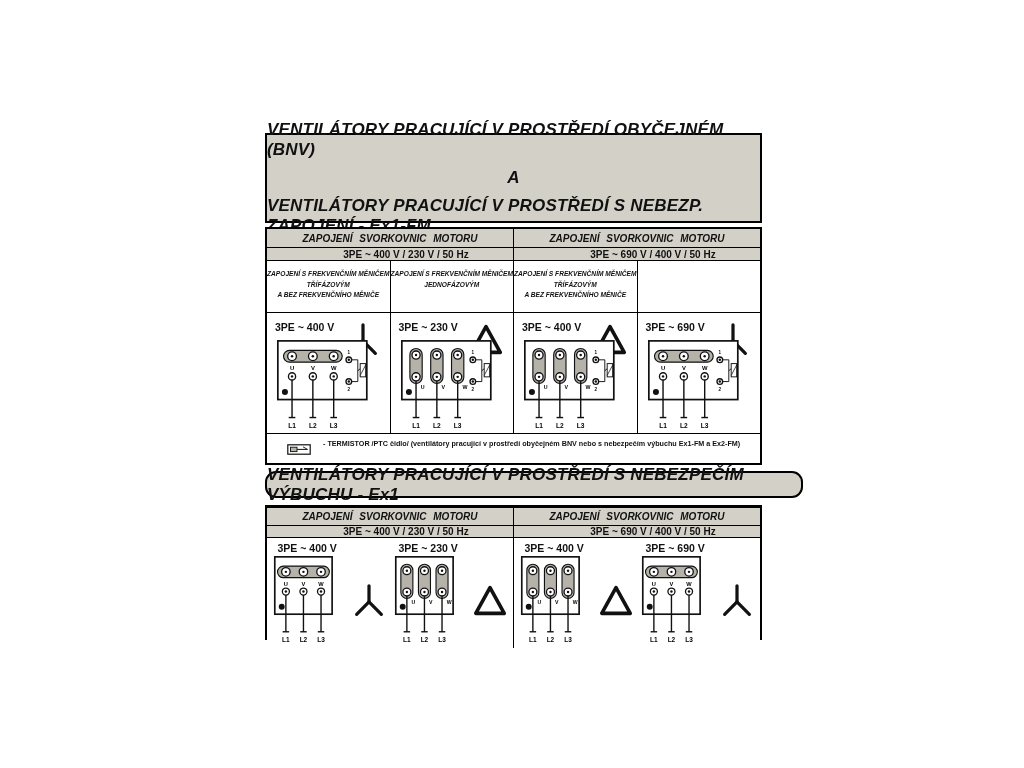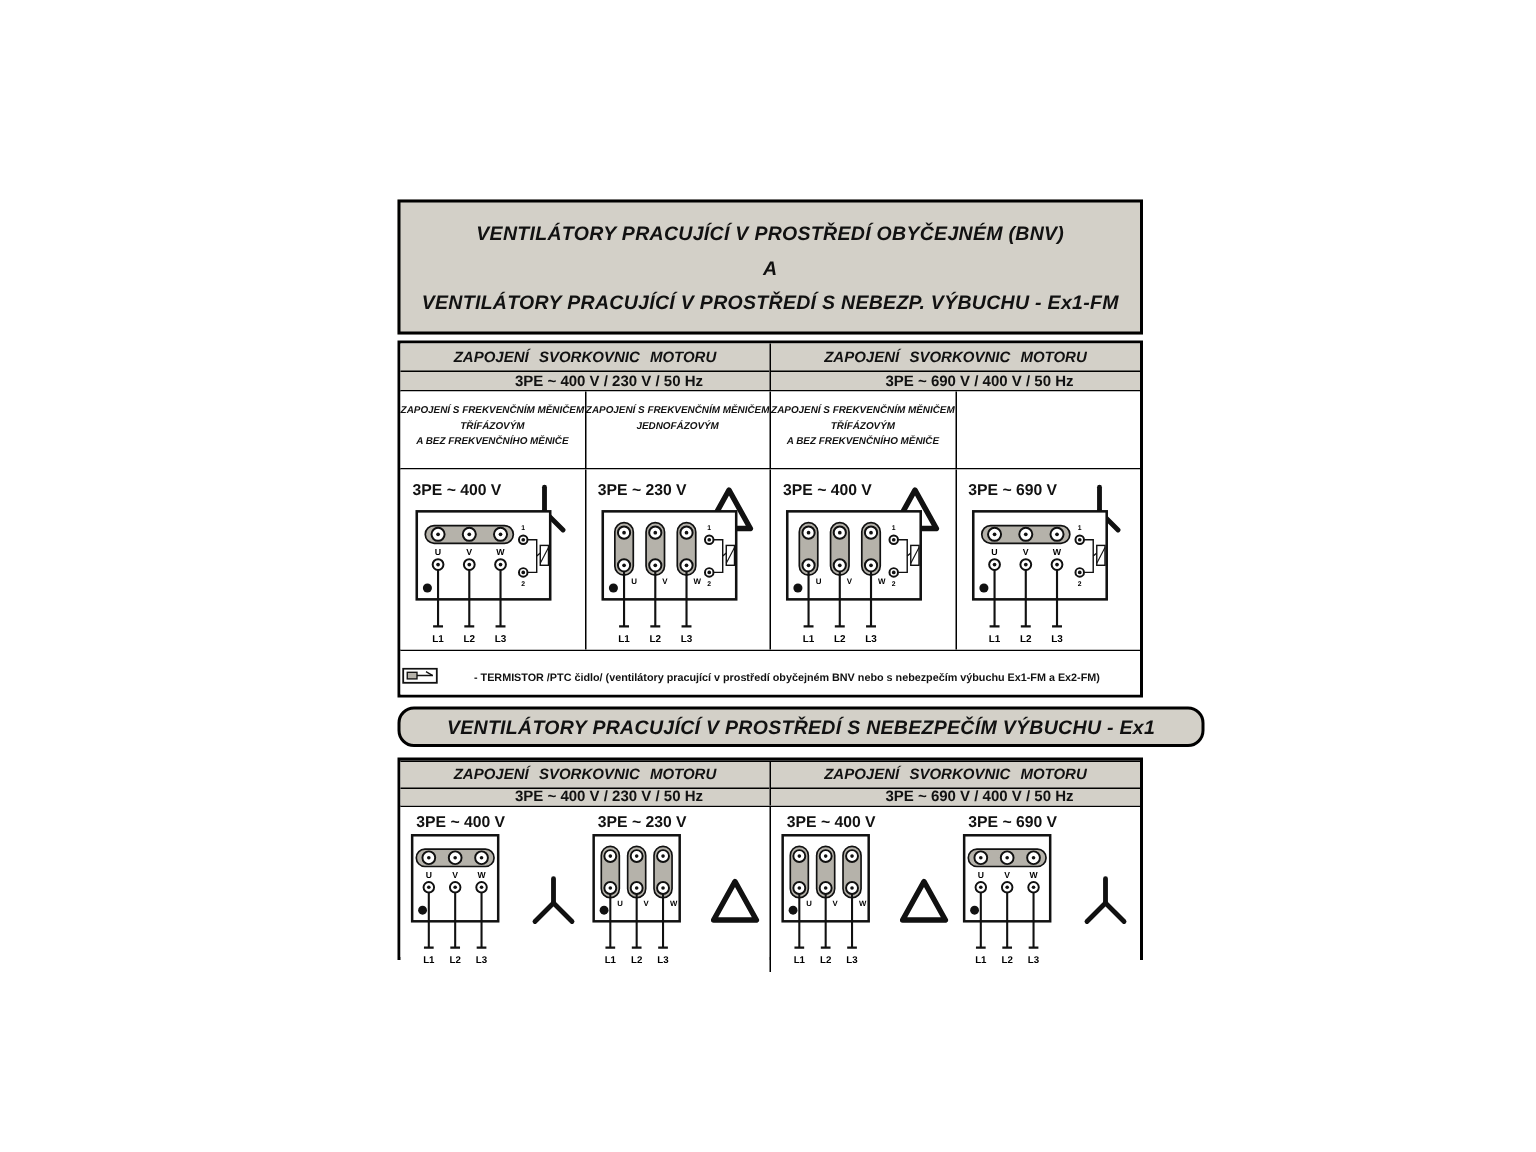--- a/index.html
+++ b/index.html
@@ -3,21 +3,21 @@
 <meta charset="utf-8">
 <style>
   html,body{margin:0;padding:0;background:#ffffff;}
   .canvas{position:relative;width:1024px;height:768px;background:#ffffff;overflow:hidden;
           font-family:"Liberation Sans", sans-serif;color:#111;}
   .box{position:absolute;border:2px solid #000;box-sizing:border-box;}
   .gray{background:#d3d0c8;}
   
   .title-box{left:265px;top:133px;width:497px;height:90px;display:flex;flex-direction:column;
              justify-content:center;align-items:center;gap:8px;}
-  .title-line{font-size:13px;font-weight:bold;font-style:italic;letter-spacing:.2px;}
+  .title-line{font-size:17px;font-weight:bold;font-style:italic;letter-spacing:.2px;}
   
   .tbl{left:265px;top:227px;width:497px;height:238px;display:flex;flex-direction:column;background:#fff;}
   .tbl2{left:265px;top:505px;width:497px;height:135px;display:flex;flex-direction:column;background:#fff;}
   .row{display:flex;box-sizing:border-box;}
   .hrow{height:32px;border-bottom:1.6px solid #000;}
   .hcell{flex:1;box-sizing:border-box;display:flex;flex-direction:column;background:#d3d0c8;}
   .hcell + .hcell{border-left:1.6px solid #000;}
   .h1{height:18px;border-bottom:1px solid #000;display:flex;align-items:center;justify-content:center;
       font-size:10px;font-weight:bold;font-style:italic;word-spacing:4px;}
   .h2{flex:1;display:flex;align-items:center;justify-content:center;font-size:10px;font-weight:bold;padding-left:32px;}
@@ -28,21 +28,21 @@
   .subline{font-size:6.6px;font-weight:bold;font-style:italic;text-align:center;line-height:8px;}
   .diagrow{height:121px;border-bottom:1.6px solid #000;}
   .diagcell{flex:1;box-sizing:border-box;position:relative;background:#fff;}
   .diagcell + .diagcell{border-left:1.6px solid #000;}
   .diag-head{display:flex;justify-content:space-between;align-items:flex-start;padding:8px 8px 0 8px;height:26px;box-sizing:border-box;}
   .vlabel{font-size:10.5px;font-weight:bold;white-space:nowrap;}
   .sym svg{display:block;}
   .tblock{margin:0 auto;width:106px;}
   .tblock svg{display:block;width:106px;height:auto;}
   
-  .noterow{flex:1;display:flex;align-items:center;padding:5px 8px 0 1px;gap:24px;box-sizing:border-box;background:#fff;}
+  .noterow{flex:1;display:flex;align-items:flex-start;padding:5px 8px 0 20px;gap:12px;box-sizing:border-box;background:#fff;}
   .noteicon{margin-top:2px;flex:0 0 auto;}
   .notetext{display:flex;flex-direction:column;gap:1px;}
   .noteline{font-size:7.2px;font-weight:bold;line-height:9px;}
   
   .title2-box{left:265px;top:471px;width:538px;height:27px;display:flex;align-items:center;justify-content:center;border-radius:11px;}
   .spacer-row{height:10px;border-bottom:1.6px solid #000;}
   .spacer-cell{flex:1;background:#fff;}
   .spacer-cell + .spacer-cell{border-left:1.6px solid #000;}
   .hrow2{height:30px;border-bottom:1.6px solid #000;}
   .d2row{flex:1;}
@@ -55,21 +55,21 @@
   .sym2 svg{display:block;}
 </style>
 </head>
 <body>
 
 <div class="canvas">
 
   <div class="box gray title-box">
     <span class="title-line">VENTILÁTORY PRACUJÍCÍ V PROSTŘEDÍ OBYČEJNÉM (BNV)</span>
     <span class="title-line">A</span>
-    <span class="title-line">VENTILÁTORY PRACUJÍCÍ V PROSTŘEDÍ S NEBEZP. VÝBUCHU - Ex1-FM</span>
+    <span class="title-line">VENTILÁTORY PRACUJÍCÍ V PROSTŘEDÍ S NEBEZP. ZAPOJENÍ - Ex1-FM</span>
   </div>
 
   <div class="box tbl">
     <div class="row hrow">
       <div class="hcell">
         <div class="h1">ZAPOJENÍ SVORKOVNIC MOTORU</div>
         <div class="h2">3PE ~ 400 V / 230 V / 50 Hz</div>
       </div>
       <div class="hcell">
         <div class="h1">ZAPOJENÍ SVORKOVNIC MOTORU</div>

